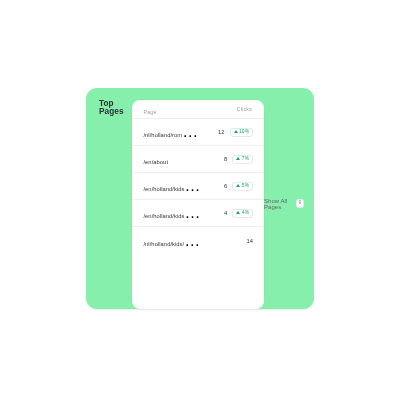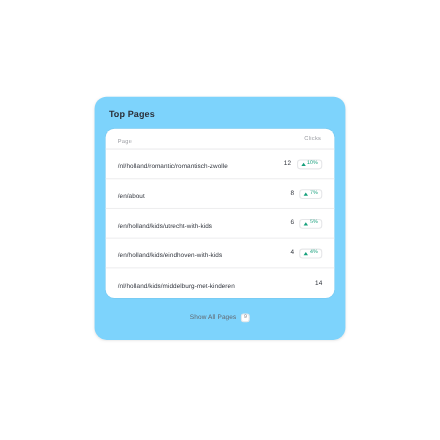--- a/index.html
+++ b/index.html
@@ -22,27 +22,27 @@
     left: 86px;
     top: 88px;
     width: 228px;
     height: 221px;
     box-sizing: border-box;
   }
   .card {
     width: 100%;
     height: 100%;
     box-sizing: border-box;
-    background: #7dd3fc;
+    background: #86efac;
     border-radius: 11px;
     box-shadow: 0 1px 3px rgba(17,20,24,0.055),
                 0 1px 1px rgba(17,20,24,0.035);
     padding: 12px 10px 0 10px;
     display: flex;
-    flex-direction: column;
+    flex-direction: row;
   }
 
   .card-title {
     font-size: 8.2px;
     font-weight: bold;
     color: #2b2f38;
     letter-spacing: 0.1px;
     padding: 0 3px 9px 3px;
     line-height: 1;
   }

